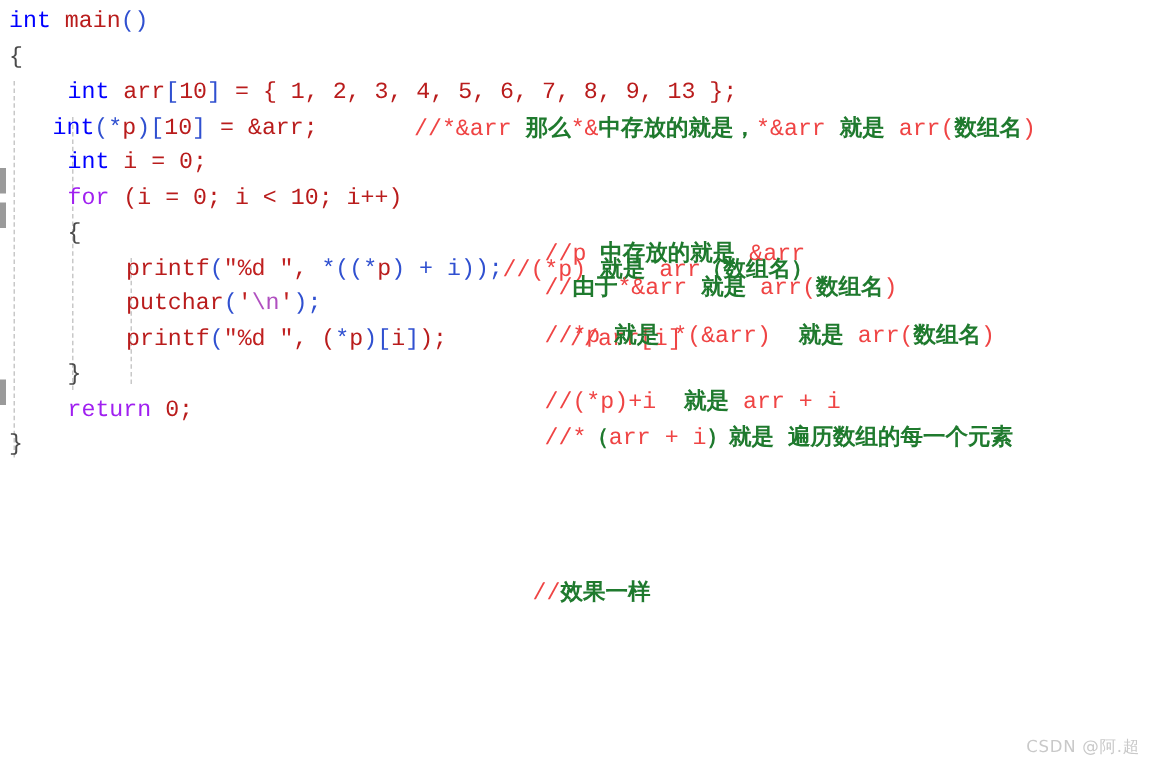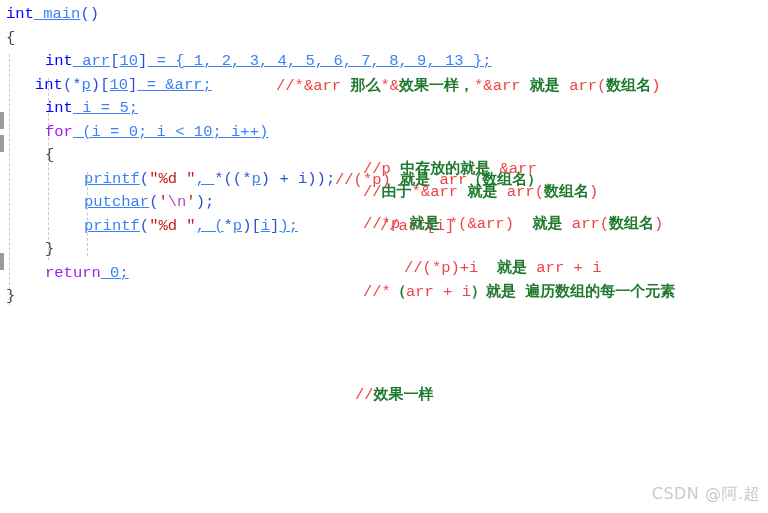--- a/index.html
+++ b/index.html
@@ -44,21 +44,21 @@
     line-height: 23.5px;
     white-space: pre;
     font-size: 15.5px;
     letter-spacing: 0px;
   }
   .line .seg { white-space: pre; }
 
   
   .kw     { color: #0000ff; }   
   .ctl    { color: #a020f0; margin-top: 45px; }   
-  .id     { color: #3b82f6; text-decoration: underline; }   
+  .id     { color: #b91c1c; }   
   .brk    { color: #3050d0; }   
   .str    { color: #c02020; }   
   .esc    { color: #b050c0; }   
   .cmt    { color: #ef4444; }   
   .cmtcjk { color: #1f7a2e; font-family: "DejaVu Sans", sans-serif; font-size: 15px; font-weight: bold; }
 
   .brace  { color: #4a4a4a; }
 
   
   .cmt-line {
@@ -69,21 +69,21 @@
     height: 23.5px;
     color: #1f7a2e;
   }
 
   
   #watermark {
     position: absolute;
     right: 8px;
     bottom: 8px;
     font-family: "DejaVu Sans", sans-serif;
-    font-size: 16px;
+    font-size: 11px;
     color: #c9c9c9;
     white-space: pre;
     letter-spacing: 0.5px;
   }
 </style>
 </head>
 <body>
 
 <div id="editor">
 
@@ -97,37 +97,37 @@
       <div class="changebar" style="top: 112px; height: 17px;"></div>
       <div class="changebar" style="top: 135px; height: 17px;"></div>
       <div class="changebar" style="top: 253px; height: 17px;"></div>
     </div>
 
   <div id="code">
       <div class="line" style="top: 3px; left: 6px;"><span class="seg kw">int</span><span class="seg id"> </span><span class="seg id">main</span><span class="seg brk">()</span></div>
       <div class="line" style="top: 26.5px; left: 6px;"><span class="seg brace">{</span></div>
       <div class="line" style="top: 50px; left: 45px;"><span class="seg kw">int</span><span class="seg id"> arr</span><span class="seg brk">[</span><span class="seg id">10</span><span class="seg brk">]</span><span class="seg id"> = { 1, 2, 3, 4, 5, 6, 7, 8, 9, 13 };</span></div>
       <div class="line" style="top: 73.5px; left: 35px;"><span class="seg kw">int</span><span class="seg brk">(</span><span class="seg brk">*</span><span class="seg id">p</span><span class="seg brk">)</span><span class="seg brk">[</span><span class="seg id">10</span><span class="seg brk">]</span><span class="seg id"> = &amp;arr;</span></div>
-      <div class="line" style="top: 97px; left: 45px;"><span class="seg kw">int</span><span class="seg id"> i = 5;</span></div>
+      <div class="line" style="top: 97px; left: 45px;"><span class="seg kw">int</span><span class="seg id"> i = 0;</span></div>
       <div class="line" style="top: 120.5px; left: 45px;"><span class="seg ctl">for</span><span class="seg id"> (i = 0; i &lt; 10; i++)</span></div>
       <div class="line" style="top: 144px; left: 45px;"><span class="seg brace">{</span></div>
       <div class="line" style="top: 167.5px; left: 84px;"><span class="seg id">printf</span><span class="seg brk">(</span><span class="seg str">"%d "</span><span class="seg id">, </span><span class="seg brk">*((</span><span class="seg brk">*</span><span class="seg id">p</span><span class="seg brk">) + i));</span></div>
       <div class="line" style="top: 191px; left: 84px;"><span class="seg id">putchar</span><span class="seg brk">(</span><span class="seg str">'</span><span class="seg esc">\n</span><span class="seg str">'</span><span class="seg brk">);</span></div>
       <div class="line" style="top: 214.5px; left: 84px;"><span class="seg id">printf</span><span class="seg brk">(</span><span class="seg str">"%d "</span><span class="seg id">, (</span><span class="seg brk">*</span><span class="seg id">p</span><span class="seg brk">)</span><span class="seg brk">[</span><span class="seg id">i</span><span class="seg brk">]</span><span class="seg id">);</span></div>
       <div class="line" style="top: 238px; left: 45px;"><span class="seg brace">}</span></div>
       <div class="line" style="top: 261.5px; left: 45px;"><span class="seg ctl">return</span><span class="seg id"> 0;</span></div>
       <div class="line" style="top: 285px; left: 6px;"><span class="seg brace">}</span></div>
     </div>
 
   <div id="floating">
-      <div class="cmt-line" style="top: 73.5px; left: 276px;"><span class="cmt">//*&amp;arr </span><span class="cmtcjk">那么</span><span class="cmt">*&amp;</span><span class="cmtcjk">效果一样，</span><span class="cmt">*&amp;arr </span><span class="cmtcjk">就是</span><span class="cmt"> arr(</span><span class="cmtcjk">数组名</span><span class="cmt">)</span></div>
+      <div class="cmt-line" style="top: 73.5px; left: 276px;"><span class="cmt">//*&amp;arr </span><span class="cmtcjk">那么</span><span class="cmt">*&amp;</span><span class="cmtcjk">中存放的就是，</span><span class="cmt">*&amp;arr </span><span class="cmtcjk">就是</span><span class="cmt"> arr(</span><span class="cmtcjk">数组名</span><span class="cmt">)</span></div>
       <div class="cmt-line" style="top: 167.5px; left: 335px;"><span class="cmt">//(*p) </span><span class="cmtcjk">就是</span><span class="cmt"> arr</span><span class="cmtcjk">（数组名）</span></div>
       <div class="cmt-line" style="top: 214.5px; left: 355px; margin-left: 25px;"><span class="cmt">//arr[i]</span></div>
       <div class="cmt-line" style="top: 157px; left: 363px;"><span class="cmt">//p </span><span class="cmtcjk">中存放的就是</span><span class="cmt"> &amp;arr</span></div>
       <div class="cmt-line" style="top: 180px; left: 363px;"><span class="cmt">//</span><span class="cmtcjk">由于</span><span class="cmt">*&amp;arr </span><span class="cmtcjk">就是</span><span class="cmt"> arr(</span><span class="cmtcjk">数组名</span><span class="cmt">)</span></div>
       <div class="cmt-line" style="top: 212px; left: 363px;"><span class="cmt">//*p </span><span class="cmtcjk">就是</span><span class="cmt"> *(&amp;arr)  </span><span class="cmtcjk">就是</span><span class="cmt"> arr(</span><span class="cmtcjk">数组名</span><span class="cmt">)</span></div>
-      <div class="cmt-line" style="top: 256px; left: 363px; margin-left: 41px;"><span class="cmt">//(*p)+i  </span><span class="cmtcjk">就是</span><span class="cmt"> arr + i</span></div>
+      <div class="cmt-line" style="top: 256px; left: 363px;"><span class="cmt">//(*p)+i  </span><span class="cmtcjk">就是</span><span class="cmt"> arr + i</span></div>
       <div class="cmt-line" style="top: 280px; left: 363px;"><span class="cmt">//*</span><span class="cmtcjk">（</span><span class="cmt">arr + i</span><span class="cmtcjk">）就是</span><span class="cmt"> </span><span class="cmtcjk">遍历数组的每一个元素</span></div>
       <div class="cmt-line" style="top: 383px; left: 355px;"><span class="cmt">//</span><span class="cmtcjk">效果一样</span></div>
     </div>
 
   <div id="watermark">CSDN @阿.超</div>
 </div>
 
 </body></html>

